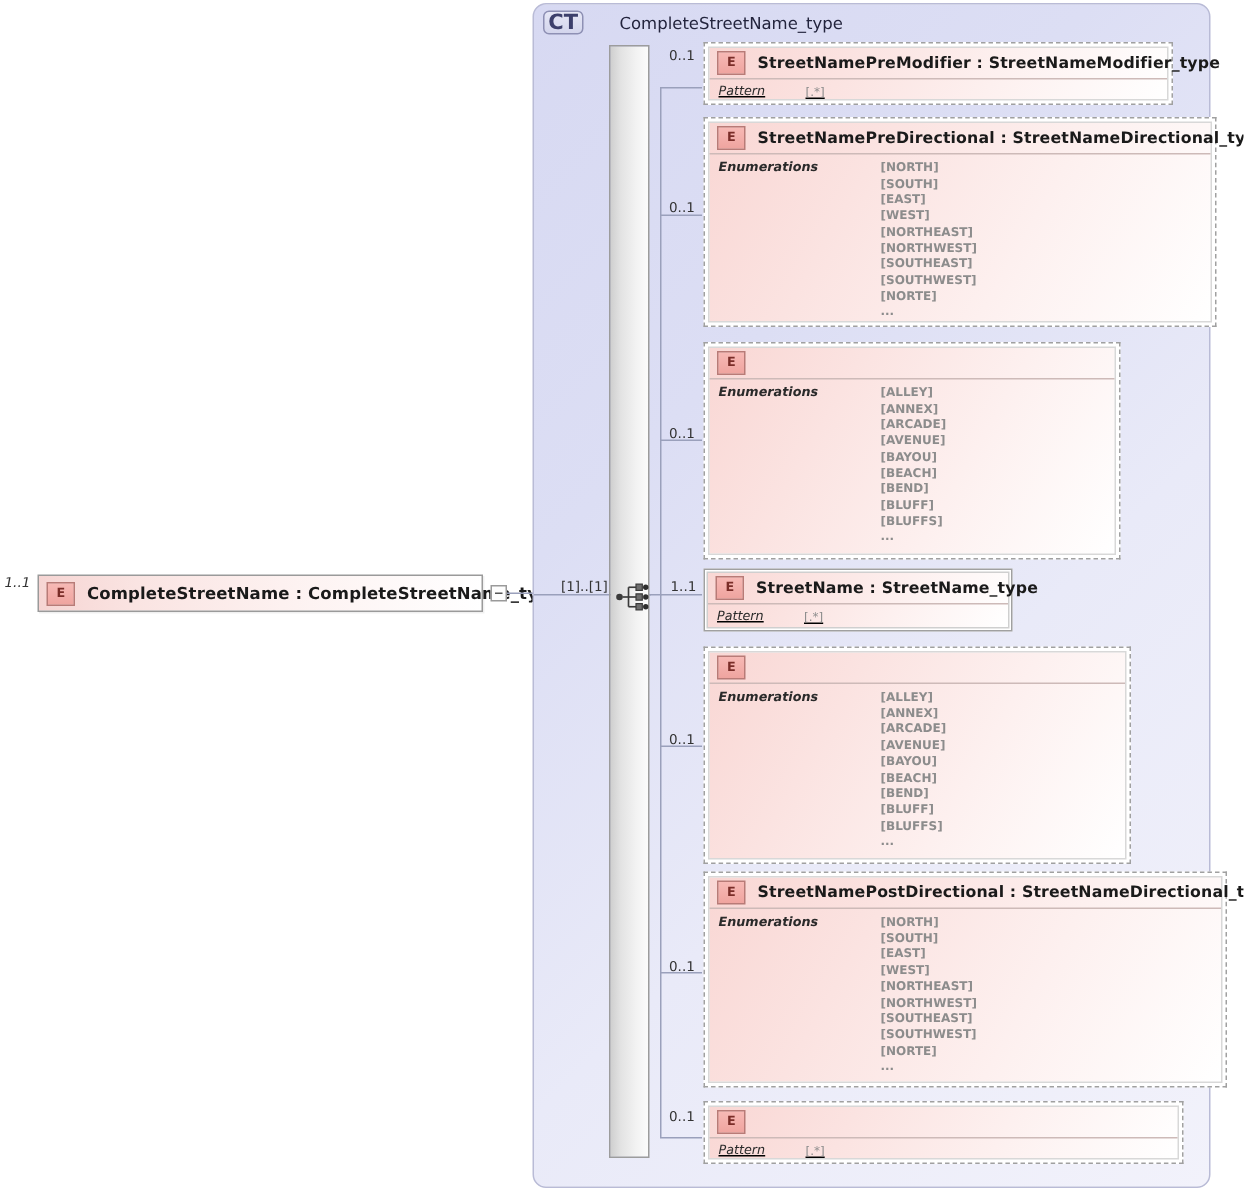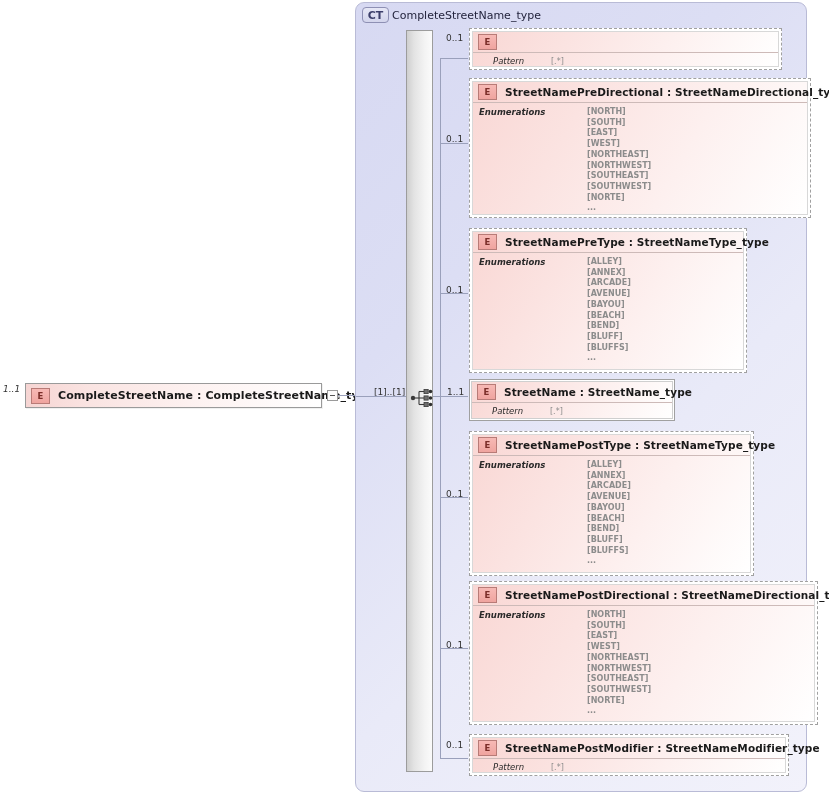--- a/index.html
+++ b/index.html
@@ -52,24 +52,24 @@
     position:absolute;left:355px;top:2px;width:452px;height:790px;
     background:linear-gradient(135deg,#d7d9f2 0%,#dcdef4 30%,#e9eaf8 60%,#f2f2fb 100%);
     border:1px solid #b9bbd6;border-radius:9px;box-sizing:border-box;
   }
   .ct-header{
     position:absolute;left:6px;top:4px;display:flex;align-items:center;
   }
   .ctbadge{
     width:25px;height:14px;border:1px solid #8e90b4;border-radius:4px;
     background:linear-gradient(to bottom,#e6e7f6,#d3d5ec);
-    color:#3c3f6b;font-size:11px;font-weight:bold;
+    color:#3c3f6b;font-size:14px;font-weight:bold;
     display:flex;align-items:center;justify-content:center;
   }
-  .ct-title{margin-left:3px;font-size:11px;color:#23243d;white-space:nowrap;}
+  .ct-title{margin-left:24px;font-size:11px;color:#23243d;white-space:nowrap;}
 
   
   .groupbar{
     position:absolute;left:406px;top:30px;width:27px;height:742px;
     background:linear-gradient(to right,#cfcfcf 0%,#e3e3e3 28%,#f3f3f3 70%,#fbfbfb 100%);
     border:1px solid #9c9c9c;box-sizing:border-box;
   }
   
   .seqicon{position:absolute;left:410px;top:388px;width:24px;height:20px;}
 
@@ -102,21 +102,21 @@
   }
   .node-head .elabel{font-size:10.5px;}
   .node-body{flex:1 1 auto;display:flex;padding:4px 0 3px 4px;font-weight:bold;}
   .facet-label{
     font-size:8.5px;font-style:italic;color:#2a2a2a;width:66px;flex:0 0 auto;
     padding-left:2px;
   }
   .facet-vals{font-size:8px;color:#8c8c8c;line-height:10.7px;}
   .facet-vals span{display:block;white-space:nowrap;padding-left:42px;}
   .facet-pattern{font-size:8px;color:#8c8c8c;padding-left:6px;}
-  .pat-row{display:flex;align-items:flex-end;padding:3px 0 0 18px;}
+  .pat-row{display:flex;align-items:flex-end;padding:3px 0 0 4px;text-decoration:underline;}
   .pat-row .facet-label{width:52px;}
 </style>
 </head>
 <body>
 
 <div class="canvas">
 
   <div class="card-left">1..1</div>
 
   <div class="rootbox">
@@ -155,20 +155,21 @@
 
   <div class="vline" style="left:440px;top:58px;height:700px;"></div>
   <div class="hline" style="left:433px;top:396px;width:8px;"></div>
 
   <div class="hline" style="left:440px;top:58px;width:28px;"></div>
   <div class="card" style="left:446px;top:33px;">0..1</div>
   <div class="node" style="left:469px;top:28px;width:313px;height:42px;">
     <div class="node-inner">
       <div class="node-head">
         <div class="ebadge">E</div>
+        <div class="elabel">StreetNamePreModifier : StreetNameModifier_type</div>
       </div>
       <div class="pat-row">
         <div class="facet-label">Pattern</div>
         <div class="facet-pattern">[.*]</div>
       </div>
     </div>
   </div>
 
   <div class="hline" style="left:440px;top:143px;width:28px;"></div>
   <div class="card" style="left:446px;top:134px;">0..1</div>
@@ -195,21 +196,20 @@
       </div>
     </div>
   </div>
 
   <div class="hline" style="left:440px;top:293px;width:28px;"></div>
   <div class="card" style="left:446px;top:285px;">0..1</div>
   <div class="node" style="left:469px;top:228px;width:278px;height:145px;">
     <div class="node-inner">
       <div class="node-head">
         <div class="ebadge">E</div>
-        <div class="elabel">StreetNamePreType : StreetNameType_type</div>
       </div>
       <div class="node-body">
         <div class="facet-label">Enumerations</div>
         <div class="facet-vals">
             <span>[ALLEY]</span>
             <span>[ANNEX]</span>
             <span>[ARCADE]</span>
             <span>[AVENUE]</span>
             <span>[BAYOU]</span>
             <span>[BEACH]</span>
@@ -236,21 +236,20 @@
       </div>
     </div>
   </div>
 
   <div class="hline" style="left:440px;top:497px;width:28px;"></div>
   <div class="card" style="left:446px;top:489px;">0..1</div>
   <div class="node" style="left:469px;top:431px;width:285px;height:145px;">
     <div class="node-inner">
       <div class="node-head">
         <div class="ebadge">E</div>
-        <div class="elabel">StreetNamePostType : StreetNameType_type</div>
       </div>
       <div class="node-body">
         <div class="facet-label">Enumerations</div>
         <div class="facet-vals">
             <span>[ALLEY]</span>
             <span>[ANNEX]</span>
             <span>[ARCADE]</span>
             <span>[AVENUE]</span>
             <span>[BAYOU]</span>
             <span>[BEACH]</span>
@@ -288,21 +287,20 @@
       </div>
     </div>
   </div>
 
   <div class="hline" style="left:440px;top:758px;width:28px;"></div>
   <div class="card" style="left:446px;top:740px;">0..1</div>
   <div class="node" style="left:469px;top:734px;width:320px;height:42px;">
     <div class="node-inner">
       <div class="node-head">
         <div class="ebadge">E</div>
-        <div class="elabel">StreetNamePostModifier : StreetNameModifier_type</div>
       </div>
       <div class="pat-row">
         <div class="facet-label">Pattern</div>
         <div class="facet-pattern">[.*]</div>
       </div>
     </div>
   </div>
 
 </div>
 

